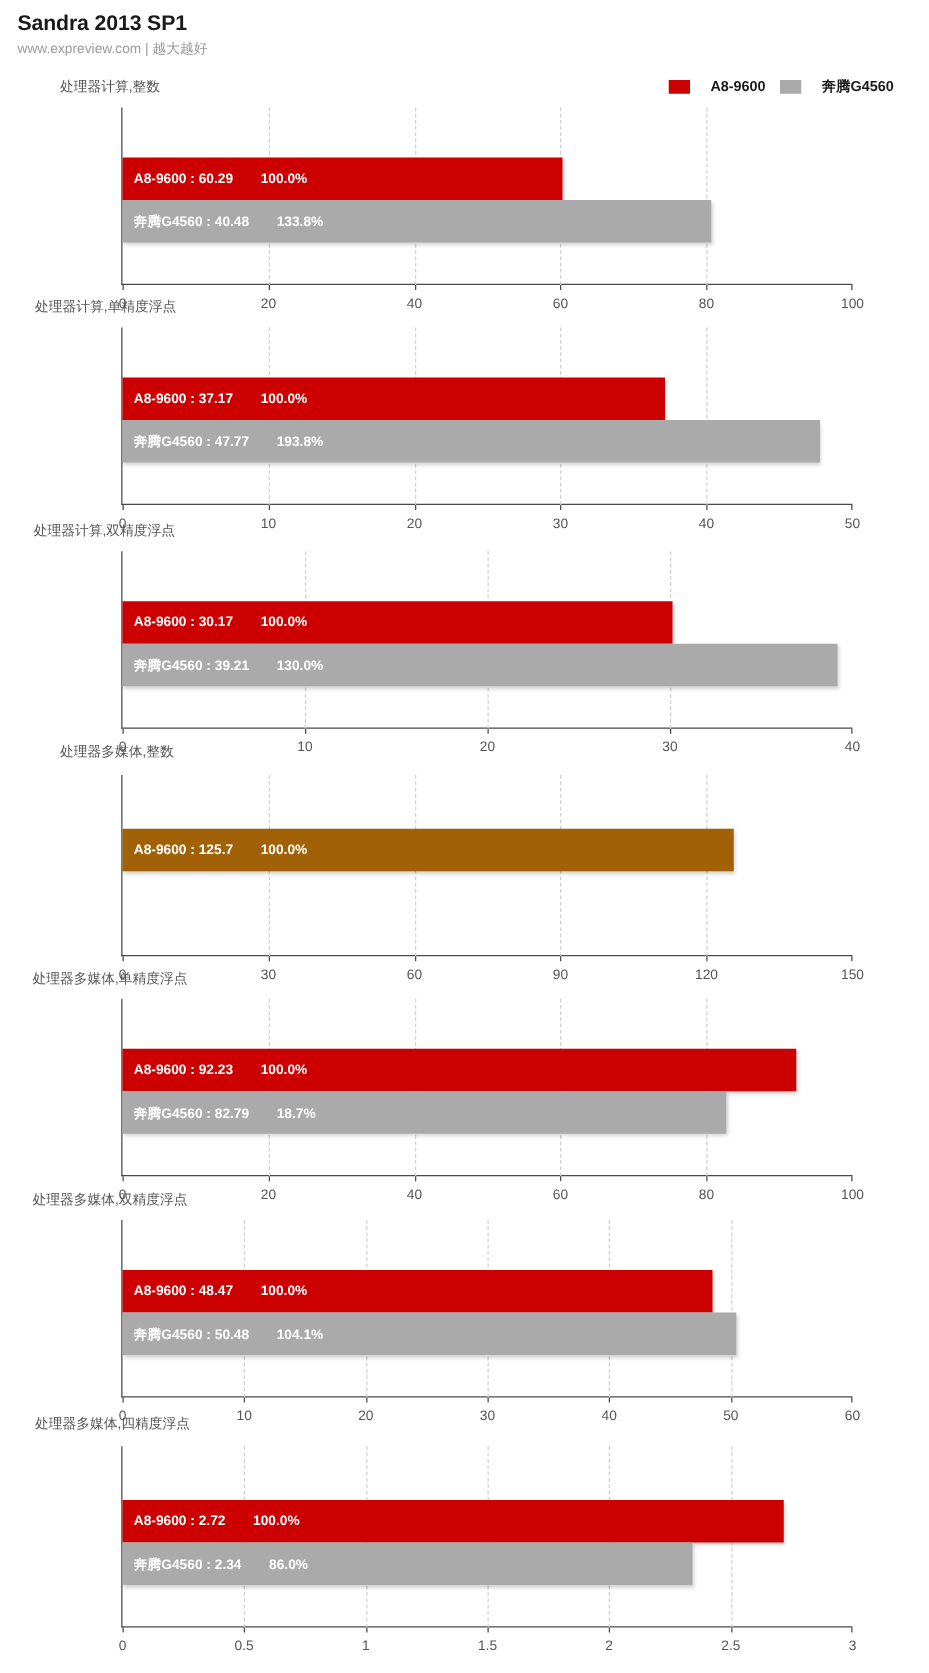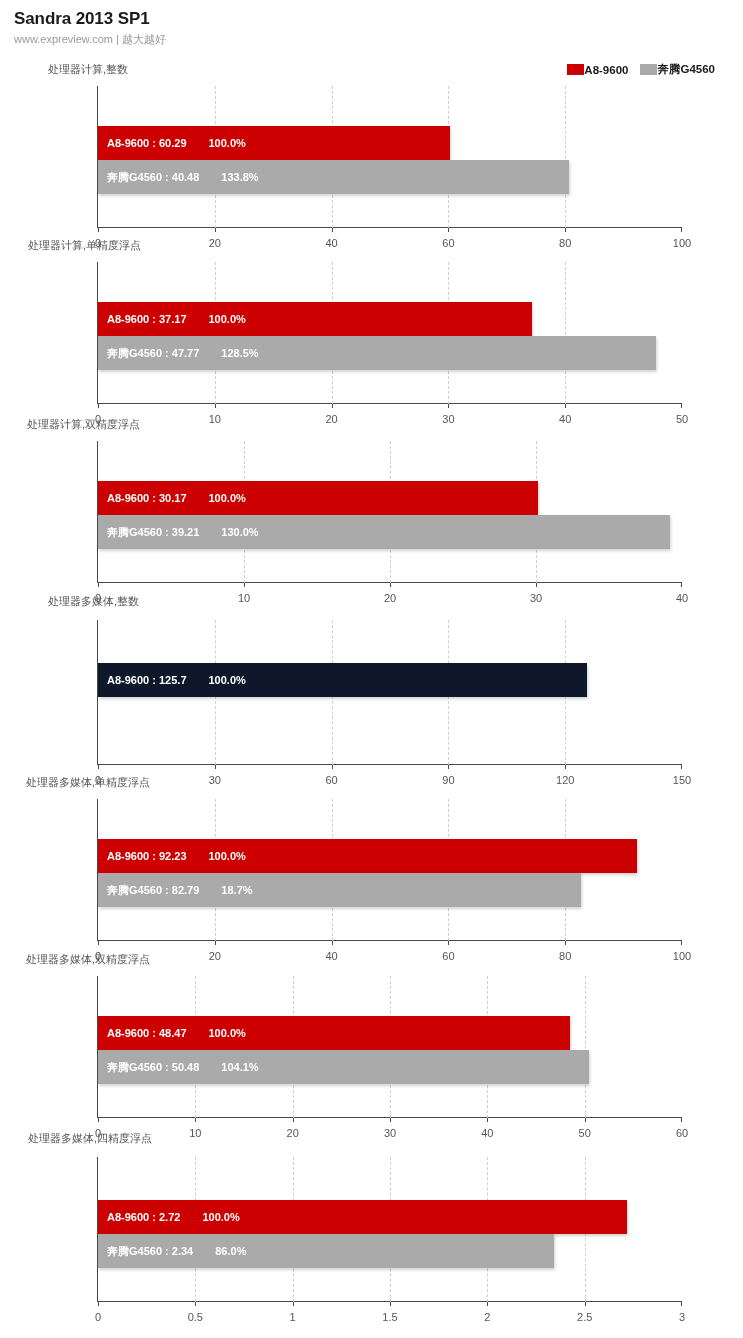--- a/index.html
+++ b/index.html
@@ -41,21 +41,21 @@
     position: absolute;
     right: 28px;
     top: 62px;
     display: flex;
     align-items: center;
     gap: 12px;
   }
   .legend-item {
     display: flex;
     align-items: center;
-    gap: 0;
+    gap: 16px;
   }
   .legend-swatch {
     width: 17px;
     height: 11px;
     display: inline-block;
   }
   .legend-label {
     font-size: 11.5px;
     font-weight: bold;
     color: #1a1a1a;
@@ -220,21 +220,21 @@
         <div class="tick-label" style="left: 584px;">50</div>
         <div class="bar" style="width: 434.146px; height: 34px; top: 40px; background: rgb(204, 0, 0);">
           <div class="bar-label">
             <span>A8-9600 : 37.17</span>
             <span class="bar-pct">100.0%</span>
           </div>
         </div>
         <div class="bar" style="width: 557.954px; height: 34px; top: 74px; background: rgb(170, 170, 170);">
           <div class="bar-label">
             <span>奔腾G4560 : 47.77</span>
-            <span class="bar-pct">128.5%</span>
+            <span class="bar-pct">193.8%</span>
           </div>
         </div>
       </div>
     </div>
     <div class="panel" style="top: 417px;">
       <div class="panel-title" style="left: 27px;">处理器计算,双精度浮点</div>
       <div class="plot" style="top: 24px; height: 142px;">
         <div class="axis-y"></div>
         <div class="axis-x"></div>
         <div class="tick-mark" style="left: 0px;"></div>
@@ -278,21 +278,21 @@
         <div class="tick-mark" style="left: 233.6px;"></div>
         <div class="tick-label" style="left: 233.6px;">60</div>
         <div class="gridline" style="left: 350.4px;"></div>
         <div class="tick-mark" style="left: 350.4px;"></div>
         <div class="tick-label" style="left: 350.4px;">90</div>
         <div class="gridline" style="left: 467.2px;"></div>
         <div class="tick-mark" style="left: 467.2px;"></div>
         <div class="tick-label" style="left: 467.2px;">120</div>
         <div class="tick-mark" style="left: 583px;"></div>
         <div class="tick-label" style="left: 584px; margin-top: 48px;">150</div>
-        <div class="bar" style="width: 489.392px; height: 34px; top: 43px; background: #0f172a;">
+        <div class="bar" style="width: 489.392px; height: 34px; top: 43px; background: #a16207;">
           <div class="bar-label">
             <span>A8-9600 : 125.7</span>
             <span class="bar-pct">100.0%</span>
           </div>
         </div>
       </div>
     </div>
     <div class="panel" style="top: 775px;">
       <div class="panel-title" style="left: 26px;">处理器多媒体,单精度浮点</div>
       <div class="plot" style="top: 24px; height: 142px;">

